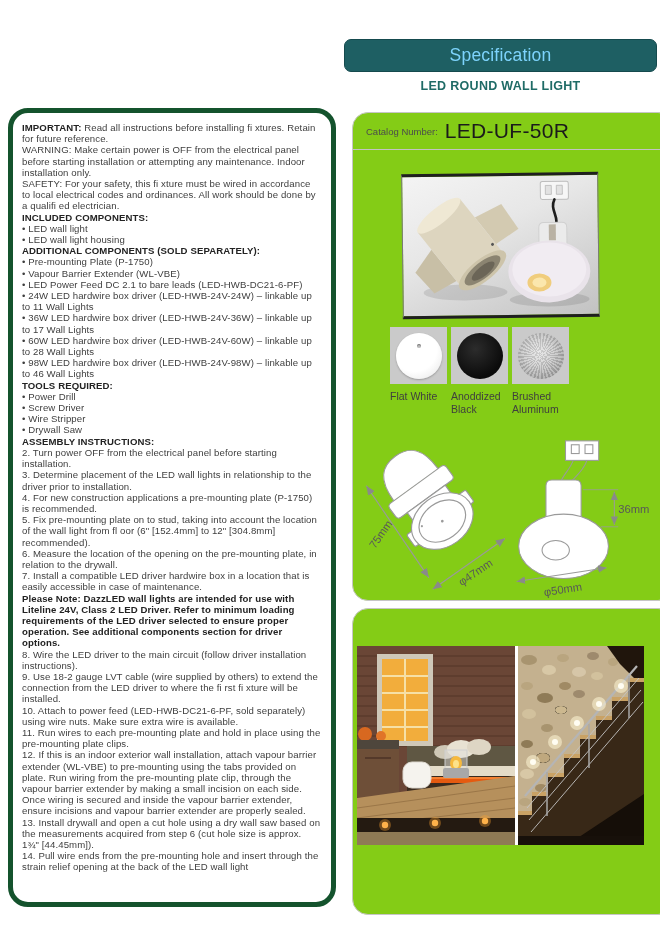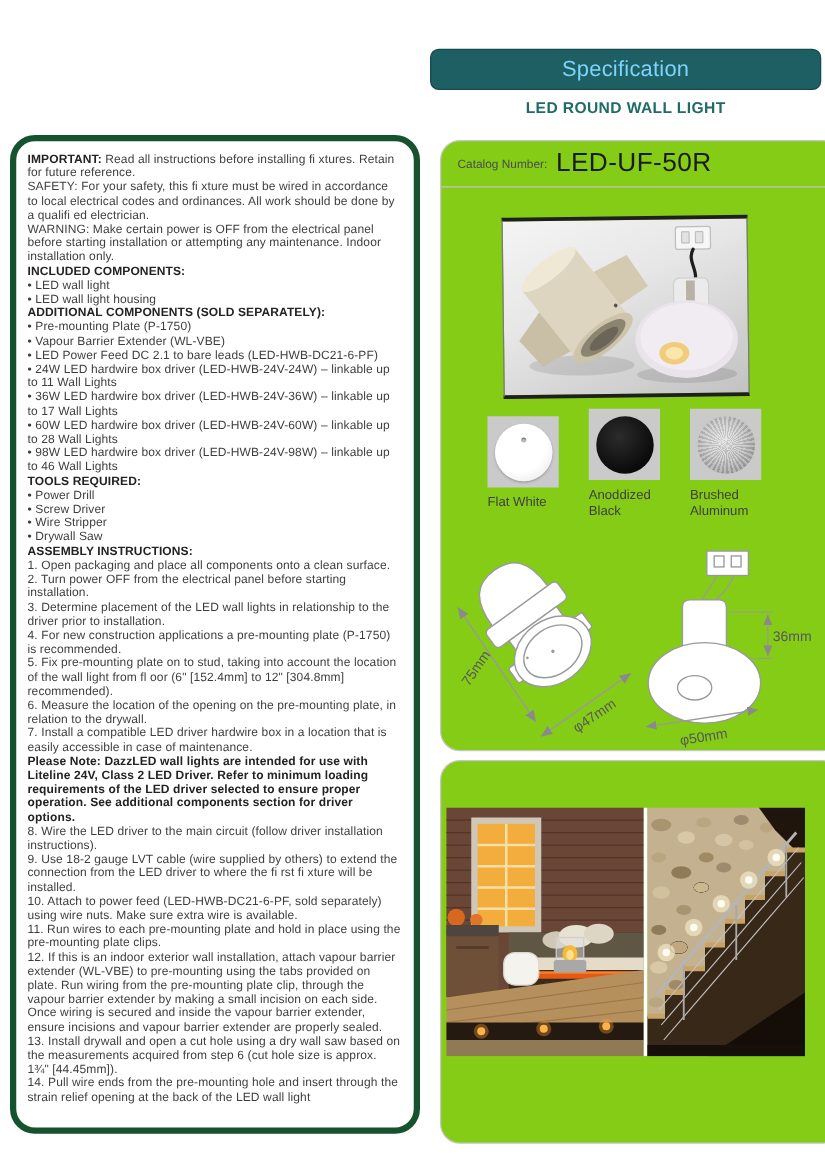--- a/index.html
+++ b/index.html
@@ -32,21 +32,21 @@
   .cat-label{font-size:9.5px;color:#4c4c4c;margin-right:7px;}
   .cat-num{font-size:21px;font-weight:normal;color:#1b1b1b;letter-spacing:.3px;}
 
   .product-photo{position:absolute;left:49px;top:60px;width:197px;height:145px;
     background:linear-gradient(155deg,#f4f4f4 0%,#e7e7e7 40%,#c2c2c2 100%);
     border-top:3px solid #1f1f1f;border-bottom:3px solid #1f1f1f;
     border-left:1px solid #7a7a7a;border-right:1px solid #7a7a7a;
     transform:rotate(-0.7deg);box-sizing:border-box;}
   .product-photo svg{display:block;width:100%;height:100%;}
 
-  .finishes{position:absolute;left:37px;top:214px;display:flex;gap:24px;align-items:center;}
+  .finishes{position:absolute;left:37px;top:214px;display:flex;gap:4px;}
   .finish{width:57px;}
   .swatch{width:57px;height:57px;background:#cacaca;display:flex;
     align-items:center;justify-content:center;}
   .circle{width:46px;height:46px;border-radius:50%;}
   .c-white{background:radial-gradient(circle at 40% 35%,#ffffff 55%,#ececec 85%,#dcdcdc);
     position:relative;box-shadow:0 1px 2px rgba(0,0,0,.25);}
   .c-white .hole{position:absolute;left:50%;top:24%;width:4px;height:4px;margin-left:-2px;
     border-radius:50%;background:#bdbdbd;box-shadow:inset 0 1px 1px rgba(0,0,0,.4);}
   .c-black{background:radial-gradient(circle at 40% 35%,#2c2c2c,#0b0b0b 70%);}
   .c-alum{background:repeating-conic-gradient(rgba(255,255,255,.22) 0 5deg,rgba(60,60,60,.12) 5deg 10deg),
@@ -59,40 +59,39 @@
   .app-photo{position:absolute;left:4px;top:37px;width:287px;height:199px;display:block;}
 </style>
 </head>
 <body>
 
 <div class="page">
 
   <div class="left-panel">
     <div class="instructions">
         <div><b>IMPORTANT:</b> Read all instructions before installing fi xtures. Retain for future reference.</div>
+        <div>WARNING: Make certain power is OFF from the electrical panel before starting installation or attempting any maintenance. Indoor installation only.</div>
         <div>SAFETY: For your safety, this fi xture must be wired in accordance to local electrical codes and ordinances. All work should be done by a qualifi ed electrician.</div>
-        <div>WARNING: Make certain power is OFF from the electrical panel before starting installation or attempting any maintenance. Indoor installation only.</div>
         <div><b>INCLUDED COMPONENTS:</b></div>
         <div>• LED wall light</div>
         <div>• LED wall light housing</div>
         <div><b>ADDITIONAL COMPONENTS (SOLD SEPARATELY):</b></div>
         <div>• Pre-mounting Plate (P-1750)</div>
         <div>• Vapour Barrier Extender (WL-VBE)</div>
         <div>• LED Power Feed DC 2.1 to bare leads (LED-HWB-DC21-6-PF)</div>
         <div>• 24W LED hardwire box driver (LED-HWB-24V-24W) – linkable up to 11 Wall Lights</div>
         <div>• 36W LED hardwire box driver (LED-HWB-24V-36W) – linkable up to 17 Wall Lights</div>
         <div>• 60W LED hardwire box driver (LED-HWB-24V-60W) – linkable up to 28 Wall Lights</div>
         <div>• 98W LED hardwire box driver (LED-HWB-24V-98W) – linkable up to 46 Wall Lights</div>
         <div><b>TOOLS REQUIRED:</b></div>
         <div>• Power Drill</div>
         <div>• Screw Driver</div>
         <div>• Wire Stripper</div>
         <div>• Drywall Saw</div>
         <div><b>ASSEMBLY INSTRUCTIONS:</b></div>
-        <div>1. Open packaging and place all components onto a clean surface.</div>
         <div>2. Turn power OFF from the electrical panel before starting installation.</div>
         <div>3. Determine placement of the LED wall lights in relationship to the driver prior to installation.</div>
         <div>4. For new construction applications a pre-mounting plate (P-1750) is recommended.</div>
         <div>5. Fix pre-mounting plate on to stud, taking into account the location of the wall light from fl oor (6" [152.4mm] to 12" [304.8mm] recommended).</div>
         <div>6. Measure the location of the opening on the pre-mounting plate, in relation to the drywall.</div>
         <div>7. Install a compatible LED driver hardwire box in a location that is easily accessible in case of maintenance.</div>
         <div><b>Please Note: DazzLED wall lights are intended for use with Liteline 24V, Class 2 LED Driver. Refer to minimum loading requirements of the LED driver selected to ensure proper operation. See additional components section for driver options.</b></div>
         <div>8. Wire the LED driver to the main circuit (follow driver installation instructions).</div>
         <div>9. Use 18-2 gauge LVT cable (wire supplied by others) to extend the connection from the LED driver to where the fi rst fi xture will be installed.</div>
         <div>10. Attach to power feed (LED-HWB-DC21-6-PF, sold separately) using wire nuts. Make sure extra wire is available.</div>

